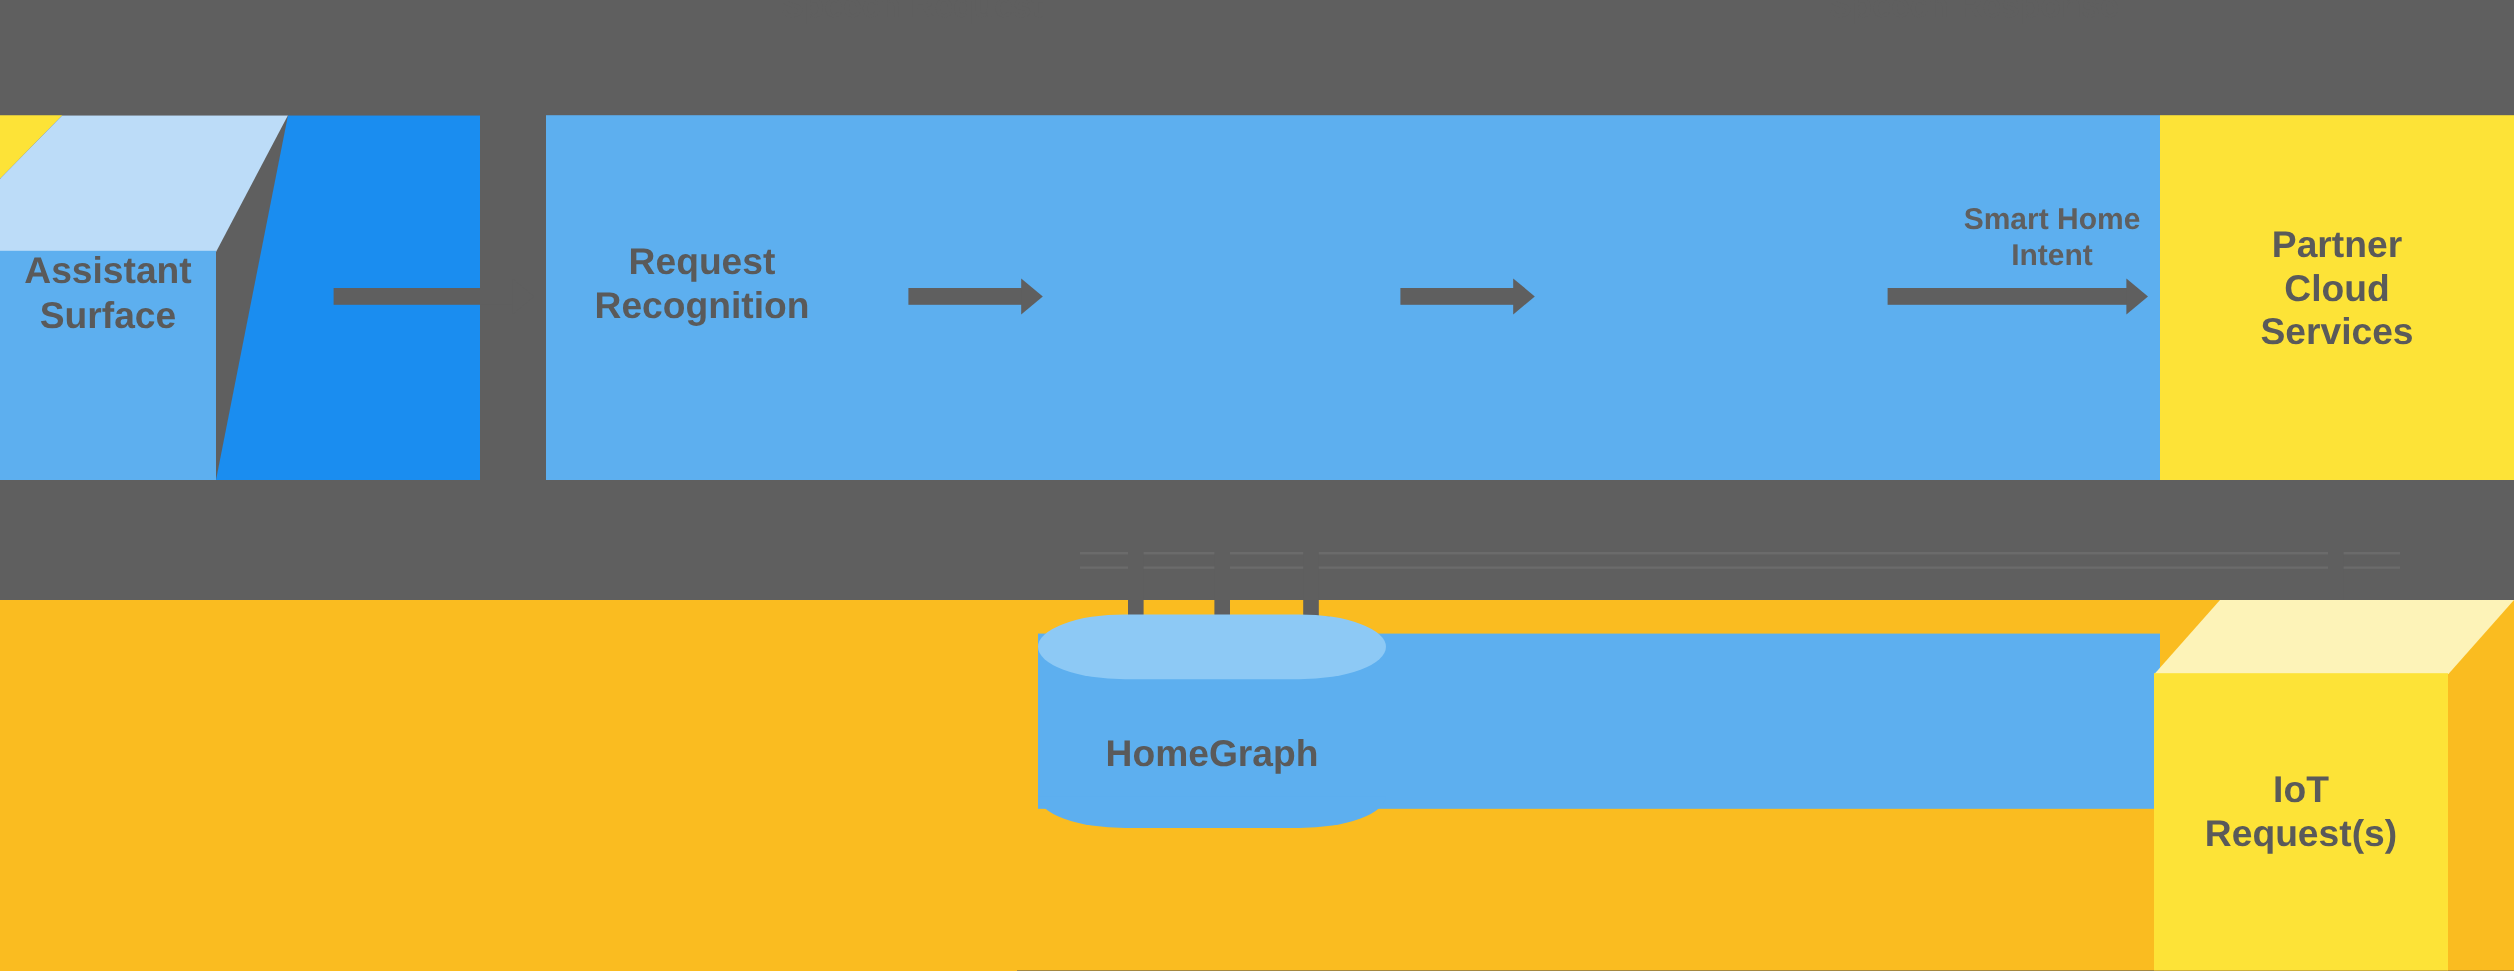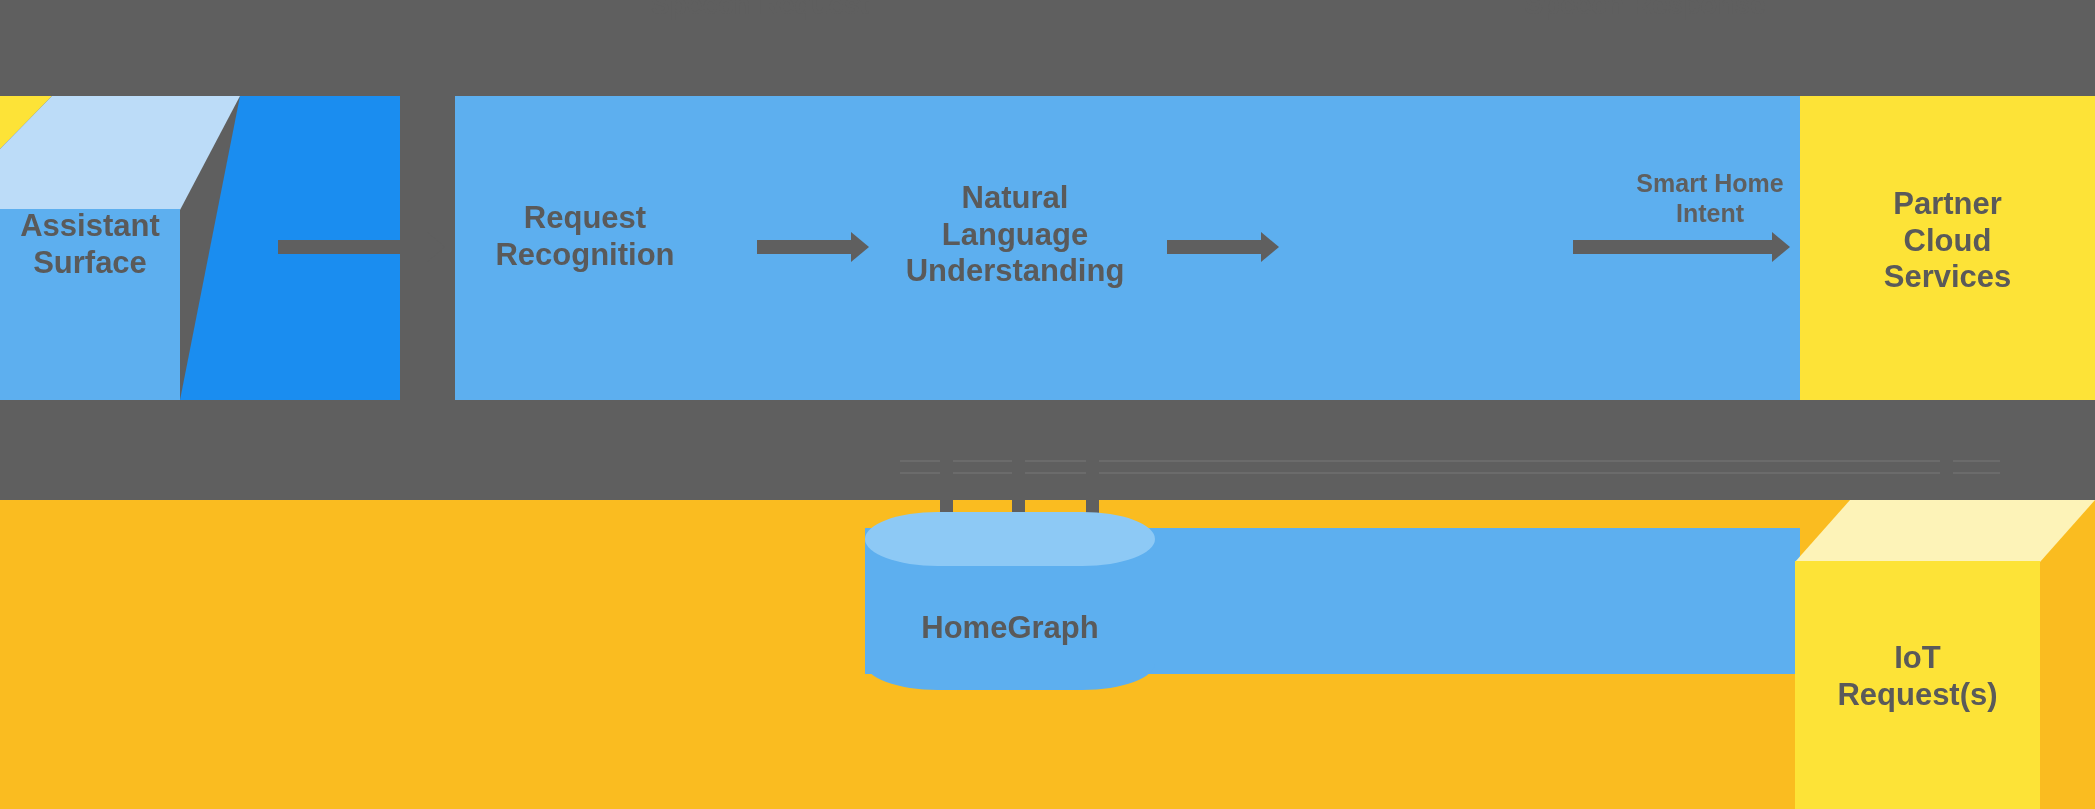--- a/index.html
+++ b/index.html
@@ -198,23 +198,20 @@
     <div class="abs" id="surface-side"></div>
     <div class="abs" id="surface-top"></div>
     <div class="abs" id="surface-front"></div>
   </div>
   <div class="abs lbl" id="surface-label">Assistant
 Surface</div>
 
   <div class="abs lbl node-label" id="node-asr">Request
 Recognition</div>
 
-  <div class="abs lbl node-label" id="node-nlu">Natural
-Language
-Understanding</div>
 
 
   <div class="abs lbl" id="partner-label">Partner
 Cloud
 Services</div>
 
   <div class="abs arrow-h" id="arr-surface-asr"></div>
   <div class="abs arrow-h" id="arr-asr-nlu"></div>
   <div class="abs arrow-h" id="arr-nlu-sh"></div>
   <div class="abs arrow-h" id="arr-sh-partner"></div>

